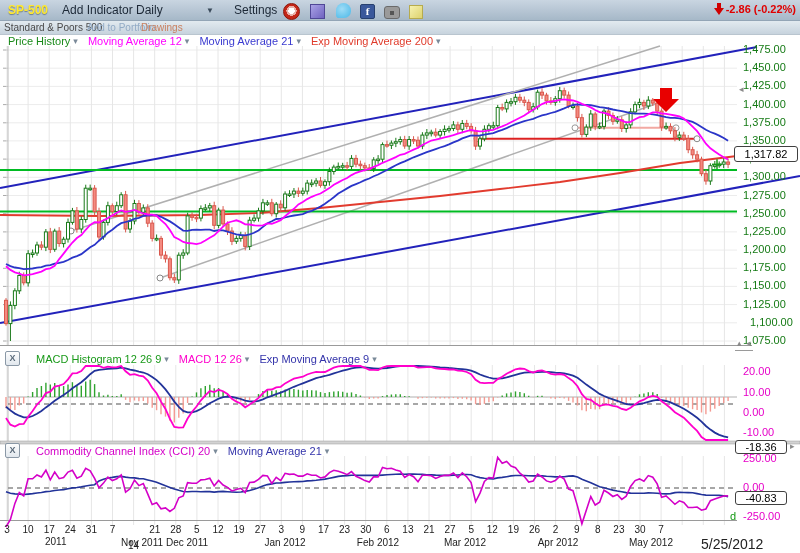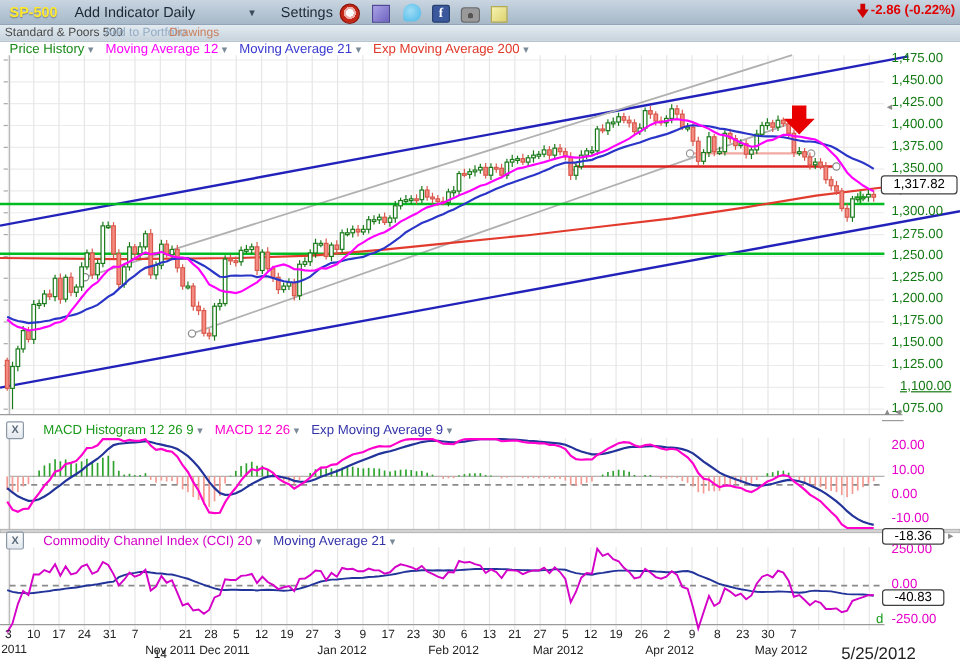--- a/index.html
+++ b/index.html
@@ -30,21 +30,21 @@
   
   .pricebox{position:absolute;background:#fff;border:1px solid #404040;border-radius:3px;font-size:11px;color:#000;text-align:center;z-index:5;}
   #pb-main{left:734px;top:146px;width:62px;line-height:14px;}
   #pb-macd{left:735px;top:440px;width:50px;line-height:12px;}
   #pb-cci{left:735px;top:491px;width:50px;line-height:12px;}
   
   .axlbl{position:absolute;font-size:11px;color:#157a15;z-index:3;white-space:nowrap;}
   .axlbl.mg{color:#e600c8;}
   .dlbl{position:absolute;font-size:10px;color:#222;transform:translateX(-50%);z-index:3;white-space:nowrap;}
   #footer-date{position:absolute;left:701px;top:536px;font-size:14px;color:#222;z-index:3;}
-  #partial-year{position:absolute;left:1px;top:536px;font-size:10px;color:#222;z-index:3;}
+  #partial-year{position:absolute;left:1px;top:536px;font-size:10px;color:#222;z-index:3;padding-left:44px;}
   #div-marker{position:absolute;left:730px;top:510px;font-size:11px;color:#159a15;z-index:3;}
   .scrl{position:absolute;font-size:9px;color:#8a8a8a;z-index:4;line-height:9px;}
   #chart{position:absolute;top:0;left:0;z-index:1;}
   #overlays{position:absolute;inset:0;z-index:2;pointer-events:none;}
 </style>
 </head>
 <body>
 
 <div id="app">
 
@@ -860,21 +860,21 @@
       <span class="axlbl" style="left: 743px; top: 133.938px;">1,350.00</span>
       <span class="axlbl" style="left: 743px; top: 152.125px;">1,325.00</span>
       <span class="axlbl" style="left: 743px; top: 170.312px;">1,300.00</span>
       <span class="axlbl" style="left: 743px; top: 188.5px;">1,275.00</span>
       <span class="axlbl" style="left: 743px; top: 206.688px;">1,250.00</span>
       <span class="axlbl" style="left: 743px; top: 224.875px;">1,225.00</span>
       <span class="axlbl" style="left: 743px; top: 243.062px;">1,200.00</span>
       <span class="axlbl" style="left: 743px; top: 261.25px;">1,175.00</span>
       <span class="axlbl" style="left: 743px; top: 279.438px;">1,150.00</span>
       <span class="axlbl" style="left: 743px; top: 297.625px;">1,125.00</span>
-      <span class="axlbl" style="left: 750px; top: 315.812px; text-decoration: underline;">1,100.00</span>
+      <span class="axlbl" style="left: 750px; top: 315.812px;">1,100.00</span>
       <span class="axlbl" style="left: 743px; top: 334px;">1,075.00</span>
       <span class="axlbl mg" style="left: 743px; top: 365.2px;">20.00</span>
       <span class="axlbl mg" style="left: 743px; top: 385.6px;">10.00</span>
       <span class="axlbl mg" style="left: 743px; top: 406px;">0.00</span>
       <span class="axlbl mg" style="left: 743px; top: 426.4px;">-10.00</span>
       <span class="axlbl mg" style="left: 743px; top: 451.85px;">250.00</span>
       <span class="axlbl mg" style="left: 743px; top: 481px;">0.00</span>
       <span class="axlbl mg" style="left: 743px; top: 510.15px;">-250.00</span>
       <span class="dlbl" style="left: 7px; top: 524px;">3</span>
       <span class="dlbl" style="left: 28.1px; top: 524px;">10</span>

